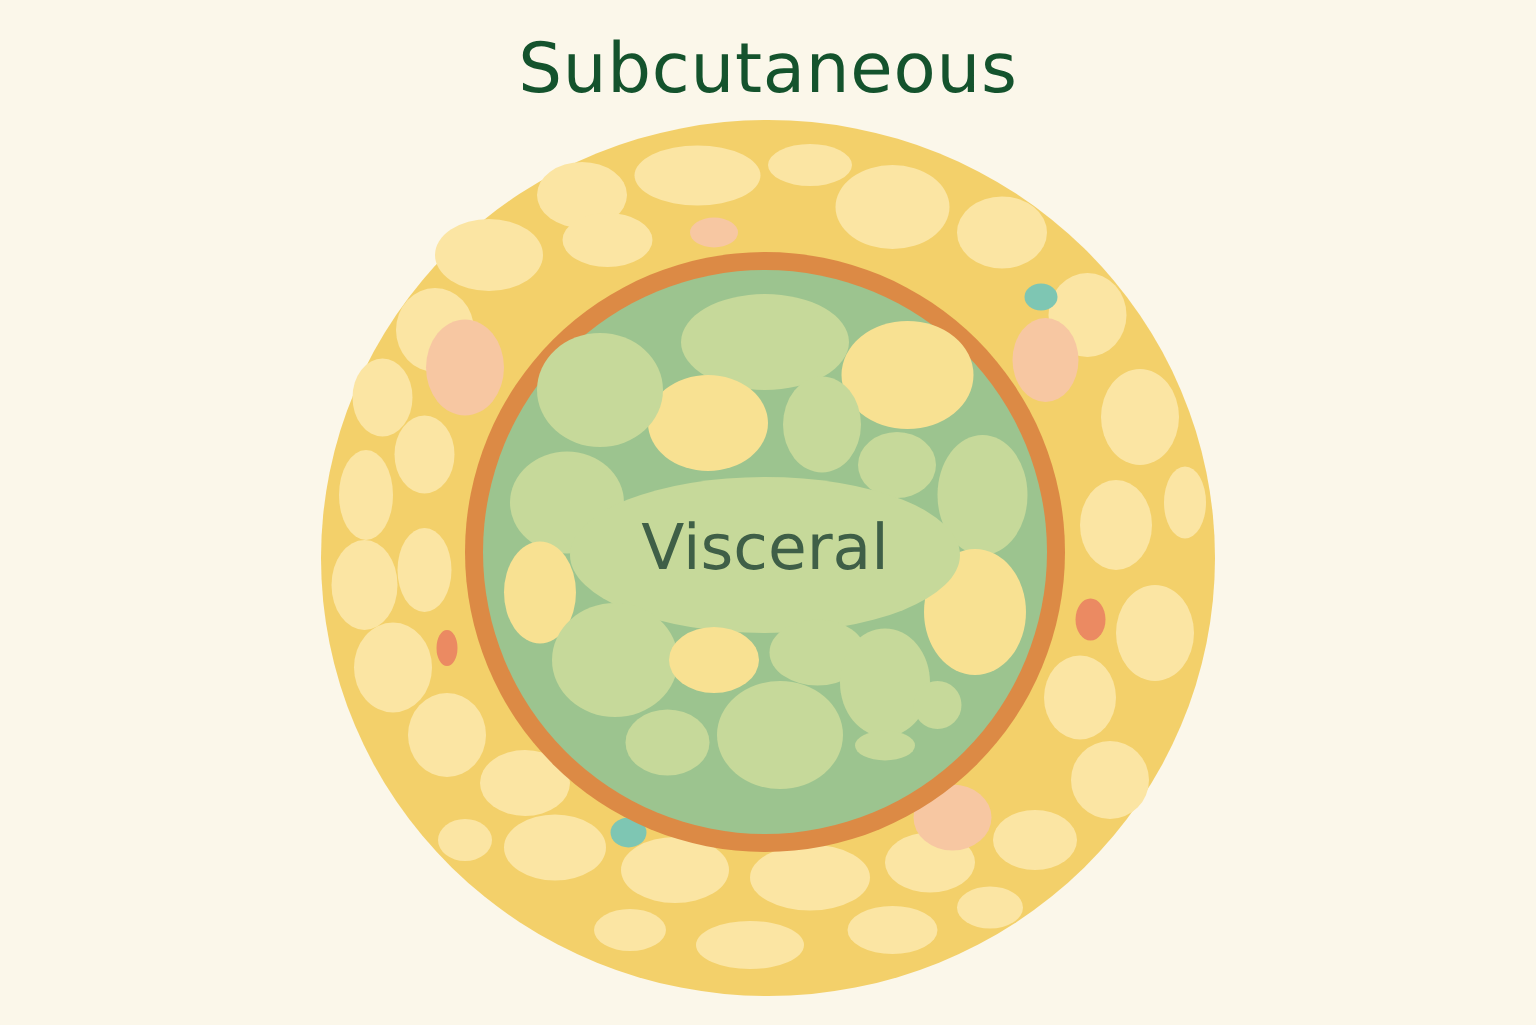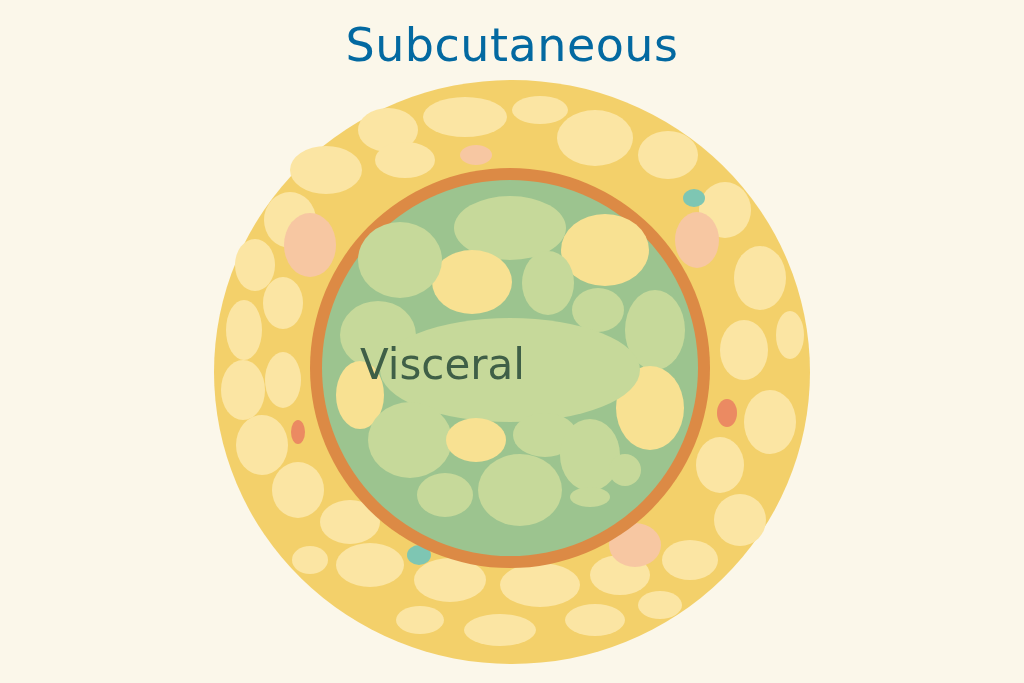--- a/index.html
+++ b/index.html
@@ -1,18 +1,18 @@
 <!DOCTYPE html>
 <html><head>
 <meta charset="utf-8">
 <style>
   html, body { margin:0; padding:0; }
   body { width:1024px; height:683px; background:#fbf7ea; overflow:hidden; position:relative; font-family:"DejaVu Sans", sans-serif; }
-  .title { position:absolute; left:0; width:1024px; top:18px; text-align:center; font-size:46px; color:#0369a1; letter-spacing:0.5px; }
-  .inner-label { position:absolute; left:360px; width:300px; top:340px; font-size:42px; color:#3f5f47; }
+  .title { position:absolute; left:0; width:1024px; top:18px; text-align:center; font-size:46px; color:#14532d; letter-spacing:0.5px; }
+  .inner-label { position:absolute; left:360px; width:300px; top:340px; text-align:center; font-size:42px; color:#3f5f47; }
   svg { position:absolute; left:0; top:0; }
 </style>
 </head>
 <body>
 
 <svg width="1024" height="683" viewBox="0 0 1024 683">
 
   <ellipse cx="512" cy="372" rx="298" ry="292" fill="#f3d06a"></ellipse>
   <g fill="#fbe5a3">
     <ellipse cx="465" cy="117" rx="42" ry="20"></ellipse>

